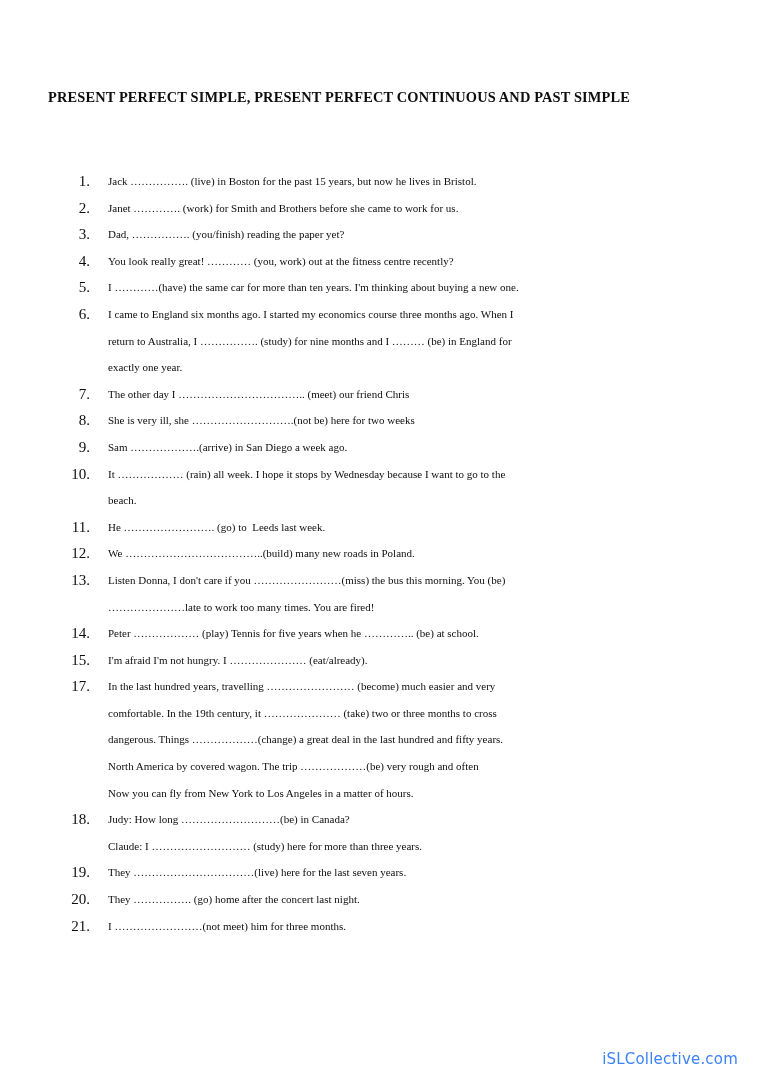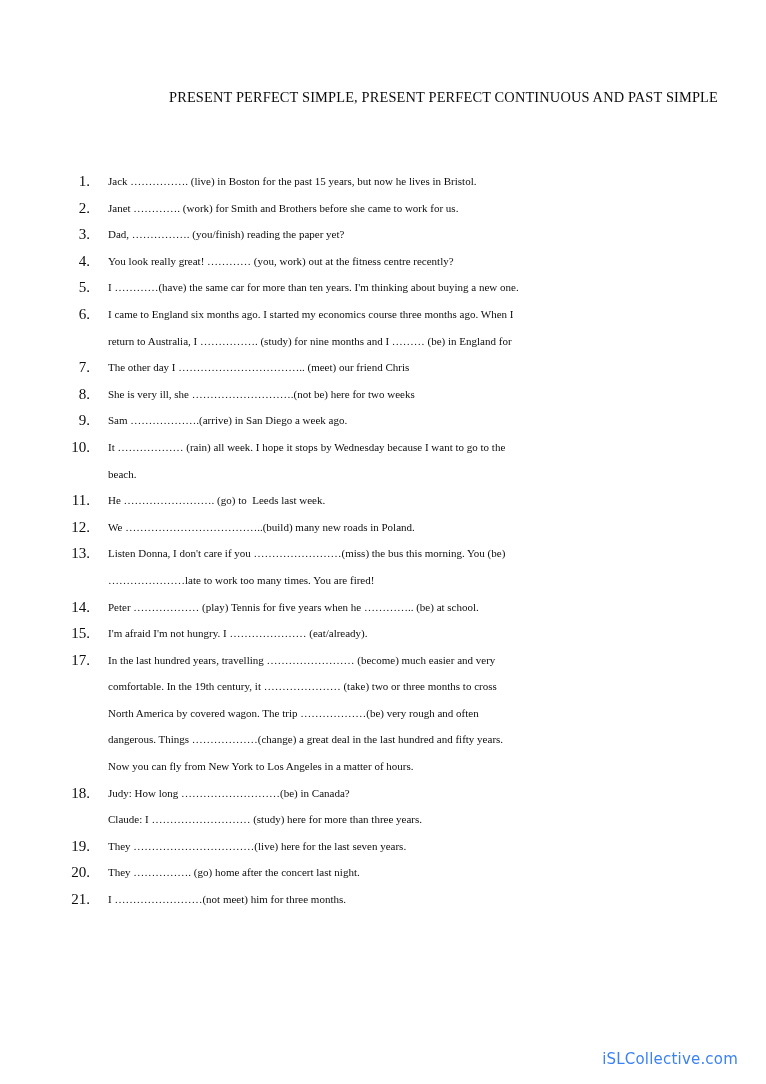--- a/index.html
+++ b/index.html
@@ -22,24 +22,24 @@
     width: 766px;
     height: 1084px;
     background: #ffffff;
   }
   .worksheet-title {
     position: absolute;
     left: 48px;
     top: 88px;
     width: 670px;
     font-size: 14.4px;
-    font-weight: normal;
+    font-weight: bold;
     letter-spacing: 0.15px;
     line-height: 1.25;
-    text-align: right;
+    text-align: left;
   }
   .items {
     position: absolute;
     left: 0;
     top: 168px;
     width: 766px;
   }
   .item {
     position: relative;
     display: block;
@@ -96,20 +96,21 @@
         <div class="line">You look really great! ………… (you, work) out at the fitness centre recently?</div>
       </div>
       <div class="item">
         <span class="item-num">5.</span>
         <div class="line">I …………(have) the same car for more than ten years. I'm thinking about buying a new one.</div>
       </div>
       <div class="item">
         <span class="item-num">6.</span>
         <div class="line">I came to England six months ago. I started my economics course three months ago. When I</div>
         <div class="line">return to Australia, I ……………. (study) for nine months and I ……… (be) in England for</div>
+        <div class="line">exactly one year.</div>
       </div>
       <div class="item">
         <span class="item-num">7.</span>
         <div class="line">The other day I …………………………….. (meet) our friend Chris</div>
       </div>
       <div class="item">
         <span class="item-num">8.</span>
         <div class="line">She is very ill, she ……………………….(not be) here for two weeks</div>
       </div>
       <div class="item">
@@ -139,22 +140,22 @@
         <div class="line">Peter ……………… (play) Tennis for five years when he ………….. (be) at school.</div>
       </div>
       <div class="item">
         <span class="item-num">15.</span>
         <div class="line">I'm afraid I'm not hungry. I ………………… (eat/already).</div>
       </div>
       <div class="item">
         <span class="item-num">17.</span>
         <div class="line">In the last hundred years, travelling …………………… (become) much easier and very</div>
         <div class="line">comfortable. In the 19th century, it ………………… (take) two or three months to cross</div>
+        <div class="line">dangerous. Things ………………(change) a great deal in the last hundred and fifty years.</div>
         <div class="line">North America by covered wagon. The trip ………………(be) very rough and often</div>
-        <div class="line">dangerous. Things ………………(change) a great deal in the last hundred and fifty years.</div>
         <div class="line">Now you can fly from New York to Los Angeles in a matter of hours.</div>
       </div>
       <div class="item">
         <span class="item-num">18.</span>
         <div class="line">Judy: How long ………………………(be) in Canada?</div>
         <div class="line">Claude: I ……………………… (study) here for more than three years.</div>
       </div>
       <div class="item">
         <span class="item-num">19.</span>
         <div class="line">They ……………………………(live) here for the last seven years.</div>

